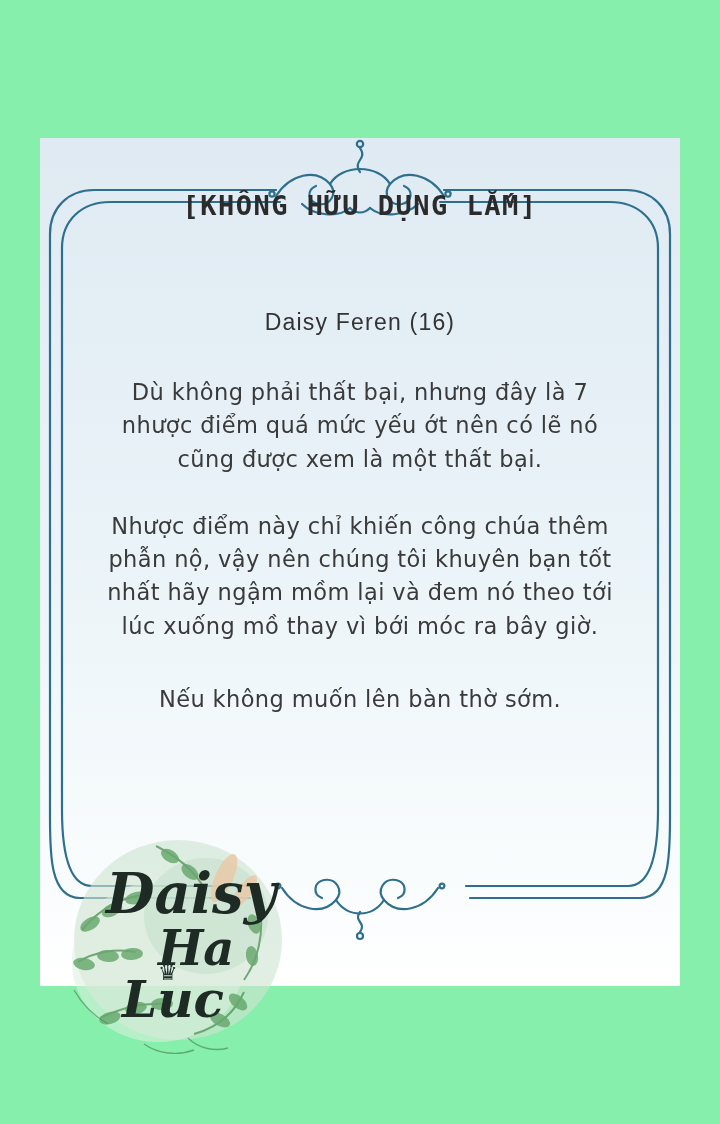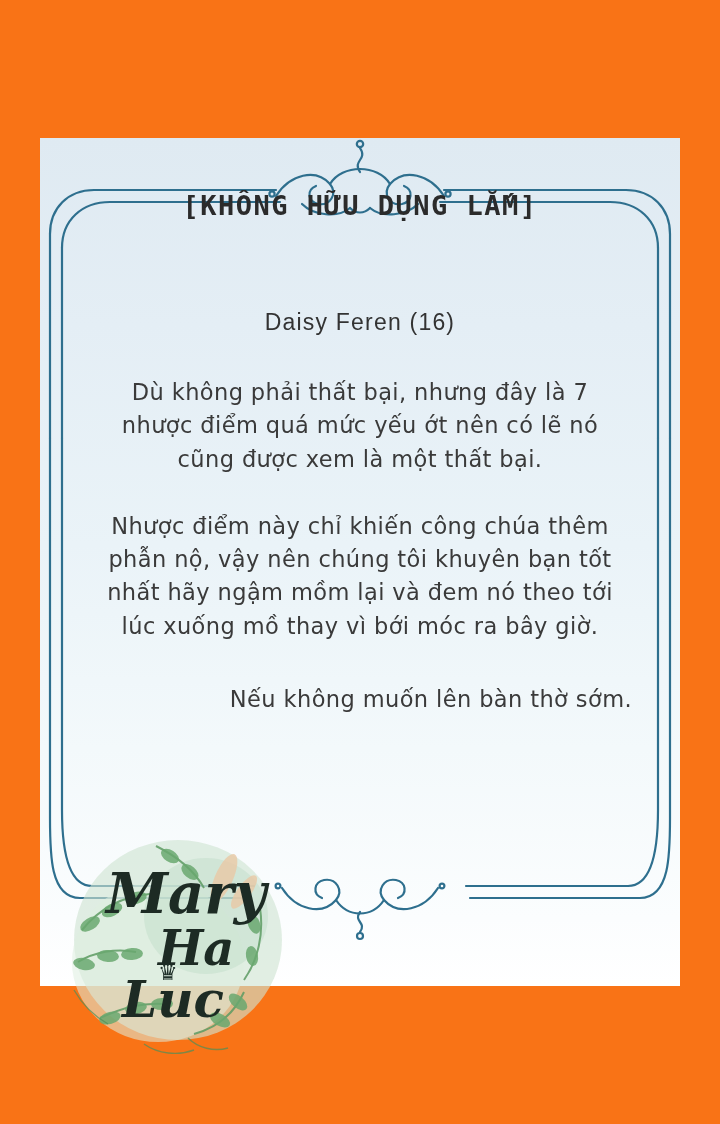--- a/index.html
+++ b/index.html
@@ -12,21 +12,21 @@
     height: 1124px;
     position: relative;
     overflow: hidden;
     font-family: "DejaVu Sans", sans-serif;
   }
 
   
   #page {
     position: absolute;
     inset: 0;
-    background: #f97316;
+    background: #86efac;
   }
 
   #card {
     position: absolute;
     left: 40px;
     top: 138px;
     width: 640px;
     height: 848px;
     background: linear-gradient(180deg, #dfeaf2 0%, #e4eef5 22%, #eaf3f8 48%, #f3f9fb 72%, #fbfdfe 92%, #ffffff 100%);
   }
@@ -71,21 +71,21 @@
 
   .para {
     font-family: "DejaVu Sans", sans-serif;
     font-size: 22.5px;
     line-height: 1.48;
     letter-spacing: 0.4px;
     color: #3a3a3a;
     margin: 0 0 34px 0;
     padding: 0 8px;
   }
-  .para:last-child { margin-bottom: 15px; text-align: right; }
+  .para:last-child { margin-bottom: 15px; }
 
   .para.p1 { padding: 0 18px; }
   .para.p2 { padding: 0 14px; }
   .para.p3 { margin-top: 40px; }
 
   
   #watermark {
     position: absolute;
     left: 38px;
     top: 812px;
@@ -208,19 +208,19 @@
       <g fill="#e9c9a6" opacity="0.8">
         <ellipse cx="186" cy="66" rx="9" ry="26" transform="rotate(24 186 66)"></ellipse>
         <ellipse cx="206" cy="80" rx="7" ry="20" transform="rotate(36 206 80)"></ellipse>
       </g>
       <g stroke="#4f8f59" stroke-width="1.4" fill="none" opacity="0.7">
         <path d="M150 226 C160 236, 176 240, 190 236"></path>
         <path d="M106 232 C120 242, 140 244, 156 238"></path>
         <path d="M36 178 C44 192, 56 204, 70 212"></path>
       </g>
     </svg>
-    <div class="wm-script" id="wm-mary">Mary</div>
+    <div class="wm-script" id="wm-mary">Daisy</div>
     <div class="wm-script" id="wm-ha">Ha</div>
     <div id="wm-crown">♛</div>
     <div class="wm-script" id="wm-luc">Luc</div>
   </div>
 
 </div>
 
 </body></html>

